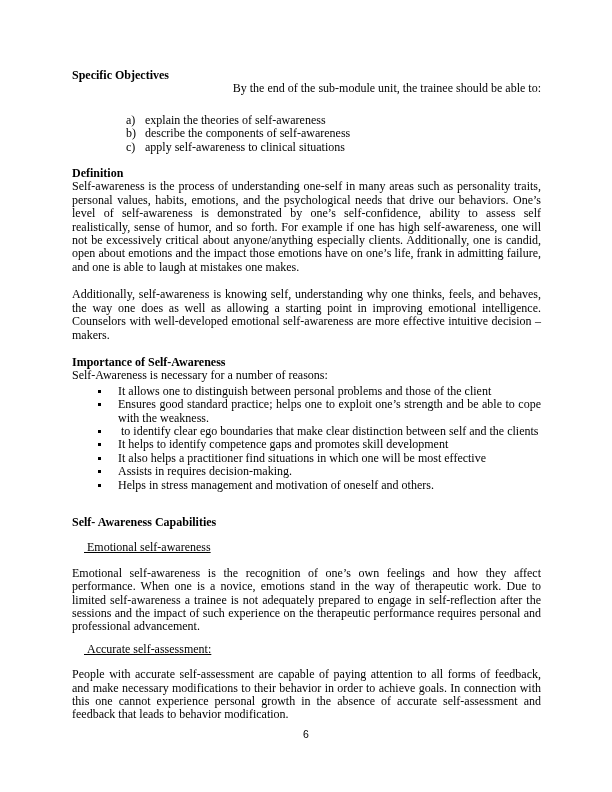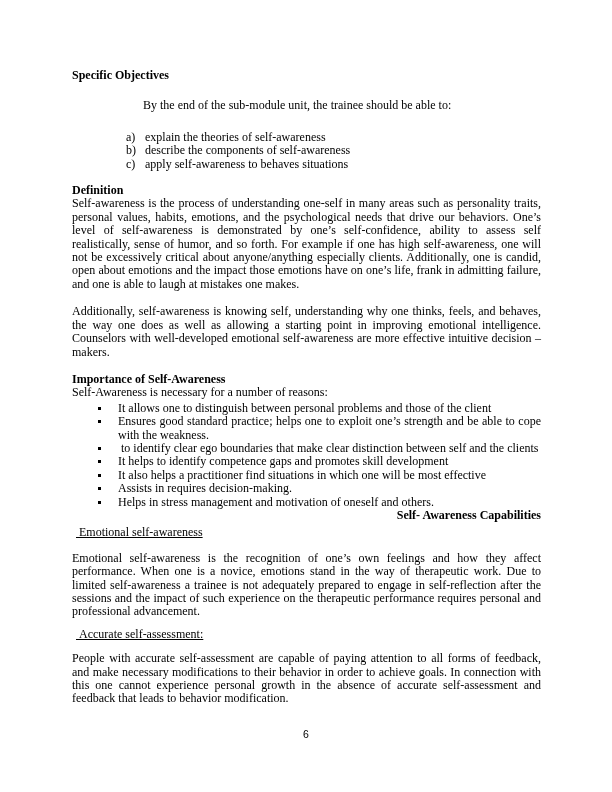--- a/index.html
+++ b/index.html
@@ -21,52 +21,52 @@
   .doc-heading {
     font-weight: bold;
     margin: 0;
     font-size: 12px;
   }
   .para {
     margin: 0;
     text-align: justify;
   }
   .intro-indent {
-    margin: 17px;
+    margin: 0;
     padding-left: 54px;
-    text-align: left;
+    text-align: right;
   }
   
   .alpha-list { margin-top: 18px; }
   .alpha-item { display: flex; padding-left: 54px; }
   .alpha-marker { flex: none; width: 19px; }
   .alpha-text { flex: 1 1 auto; }
   
   .bullet-list { margin-top: 2px; }
   .bullet-item {
     position: relative;
     padding-left: 46px;
     text-align: justify;
   }
   .bullet-square {
     position: absolute;
     left: 26px; top: 5px;
     width: 3px; height: 3px;
     background: #000;
   }
   .underline-heading {
-    margin: 4px;
+    margin: 12px;
     text-decoration: underline;
     text-align: left;
   }
   
   .mt-def { margin-top: 13px; }
   .mt-para2 { margin-top: 14px; }
   .mt-importance { margin-top: 14px; }
-  .mt-cap { margin-top: 0; text-align: right; }
+  .mt-cap { margin-top: 24px; }
   .mt-sub1para { margin-top: 12px; font-family: Liberation Serif, serif; }
   .mt-sub2head { margin-top: 9px; }
   .mt-sub2para { margin-top: 11px; }
   .footer {
     position: absolute;
     top: 728px; left: 0;
     width: 612px;
     text-align: center;
     font-family: "Liberation Sans", sans-serif;
     font-size: 10.5px;
@@ -85,21 +85,21 @@
     <div class="alpha-item">
       <span class="alpha-marker">a)</span>
       <span class="alpha-text">explain the theories of self-awareness</span>
     </div>
     <div class="alpha-item">
       <span class="alpha-marker">b)</span>
       <span class="alpha-text">describe the components of self-awareness</span>
     </div>
     <div class="alpha-item">
       <span class="alpha-marker">c)</span>
-      <span class="alpha-text">apply self-awareness to behaves situations</span>
+      <span class="alpha-text">apply self-awareness to clinical situations</span>
     </div>
   </div>
 
   <p class="doc-heading mt-def">Definition</p>
   <p class="para">Self-awareness is the process of understanding one-self in many areas such as personality traits, personal values, habits, emotions, and the psychological needs that drive our behaviors. One’s level of self-awareness is demonstrated by one’s self-confidence, ability to assess self realistically, sense of humor, and so forth. For example if one has high self-awareness, one will not be excessively critical about anyone/anything especially clients.  Additionally, one is candid, open about emotions and the impact those emotions have on one’s life, frank in admitting failure, and one is able to laugh at mistakes one makes.</p>
   <p class="para mt-para2">Additionally, self-awareness is knowing self, understanding why one thinks, feels, and behaves, the way one does as well as allowing a starting point in improving emotional intelligence. Counselors with well-developed emotional self-awareness are more effective intuitive decision – makers.</p>
 
   <p class="doc-heading mt-importance">Importance of Self-Awareness</p>
   <p class="para">Self-Awareness is necessary for a number of reasons:</p>
 

